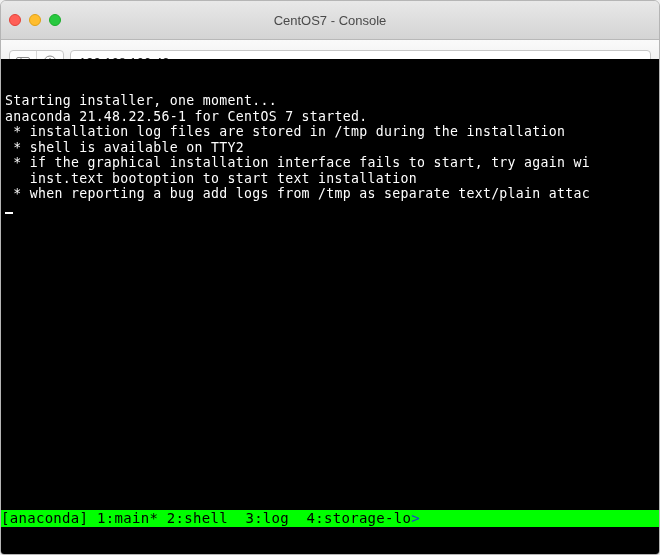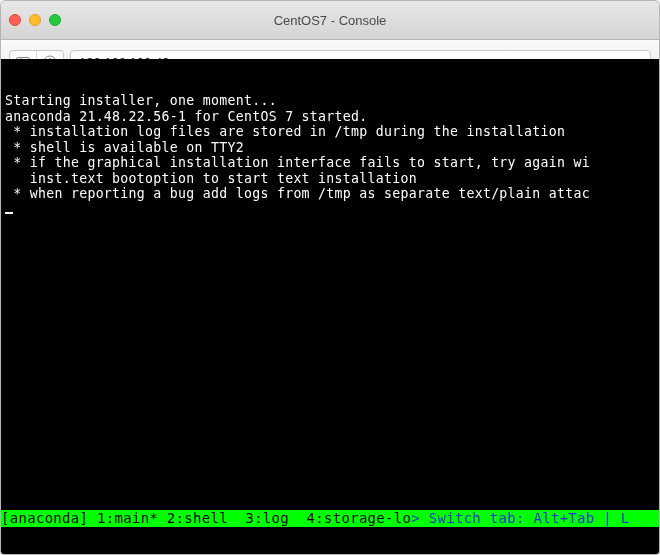--- a/index.html
+++ b/index.html
@@ -183,16 +183,16 @@
   <div class="console">
     <div class="console-inner"><span>Starting installer, one moment...</span>
 <span>anaconda 21.48.22.56-1 for CentOS 7 started.</span>
 <span> * installation log files are stored in /tmp during the installation</span>
 <span> * shell is available on TTY2</span>
 <span> * if the graphical installation interface fails to start, try again wi</span>
 <span>   inst.text bootoption to start text installation</span>
 <span> * when reporting a bug add logs from /tmp as separate text/plain attac</span>
 <span class="cursor"></span></div>
 
-    <div class="status-bar"><span>[anaconda] 1:main* 2:shell  3:log  4:storage-lo</span><span class="hint">&gt;</span><span class="hint"> Switch tab: Alt+Tab | L</span></div>
+    <div class="status-bar"><span>[anaconda] 1:main* 2:shell  3:log  4:storage-lo</span><span class="hint">&gt;</span></div>
   </div>
 
 </div>
 
 </body></html>

